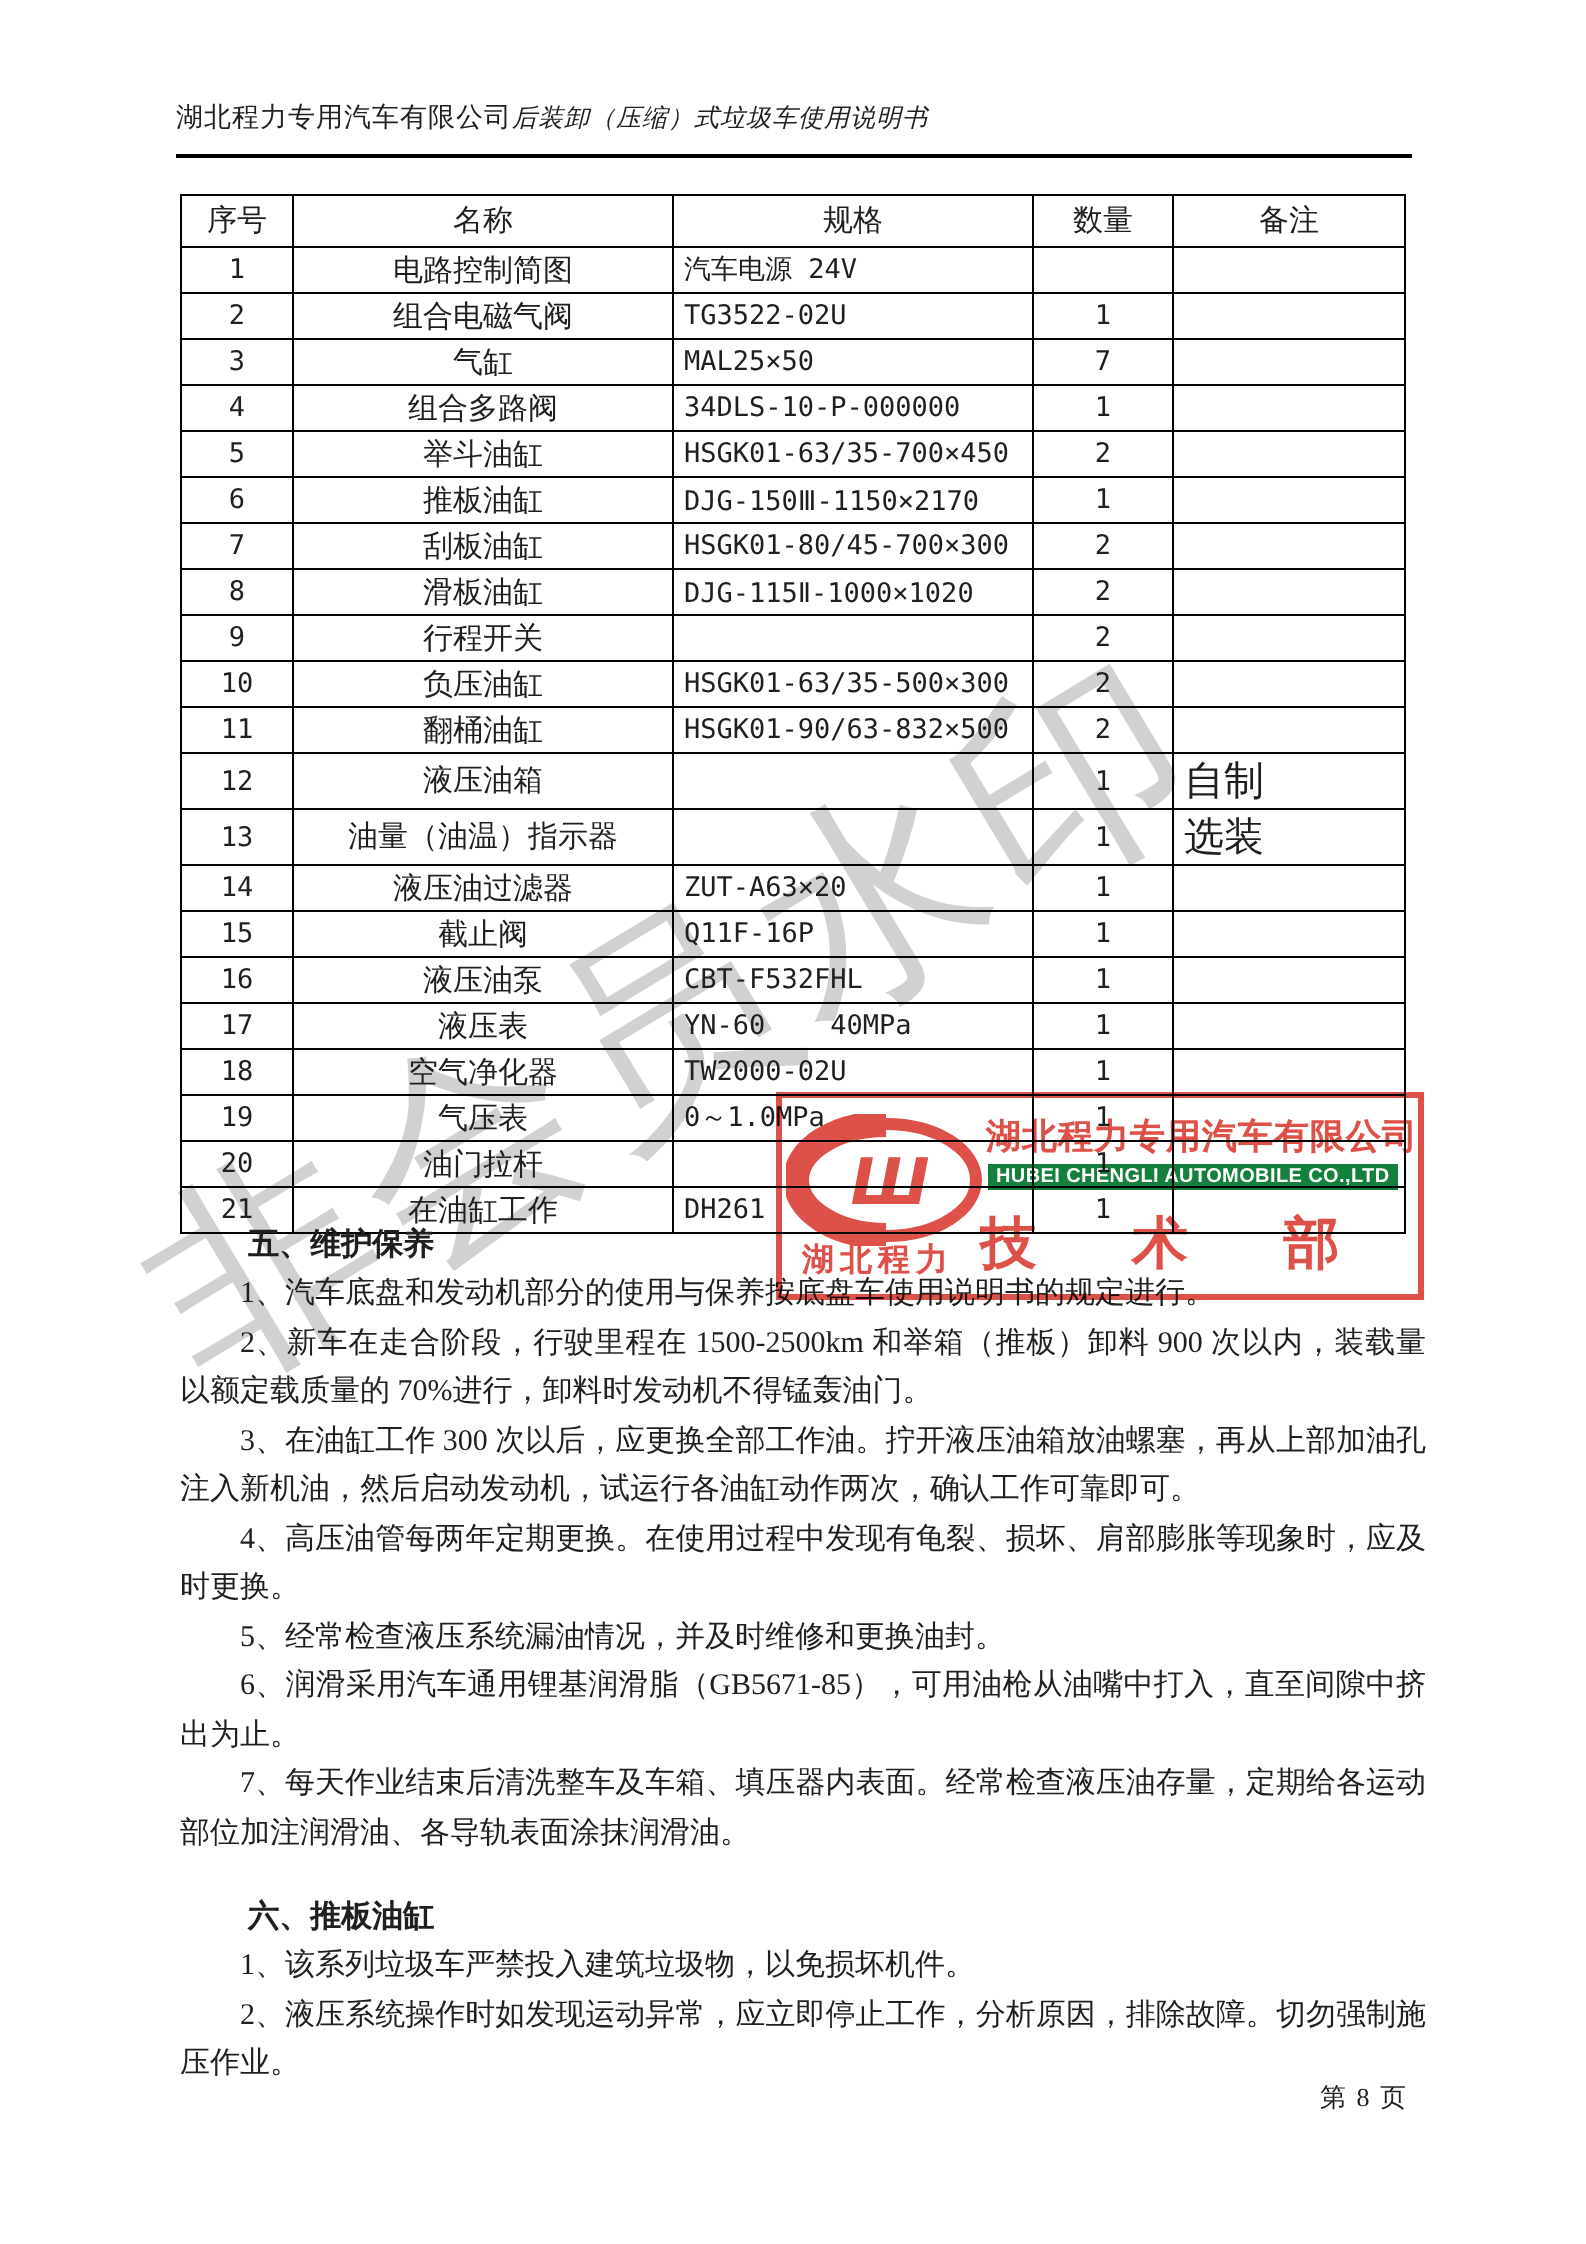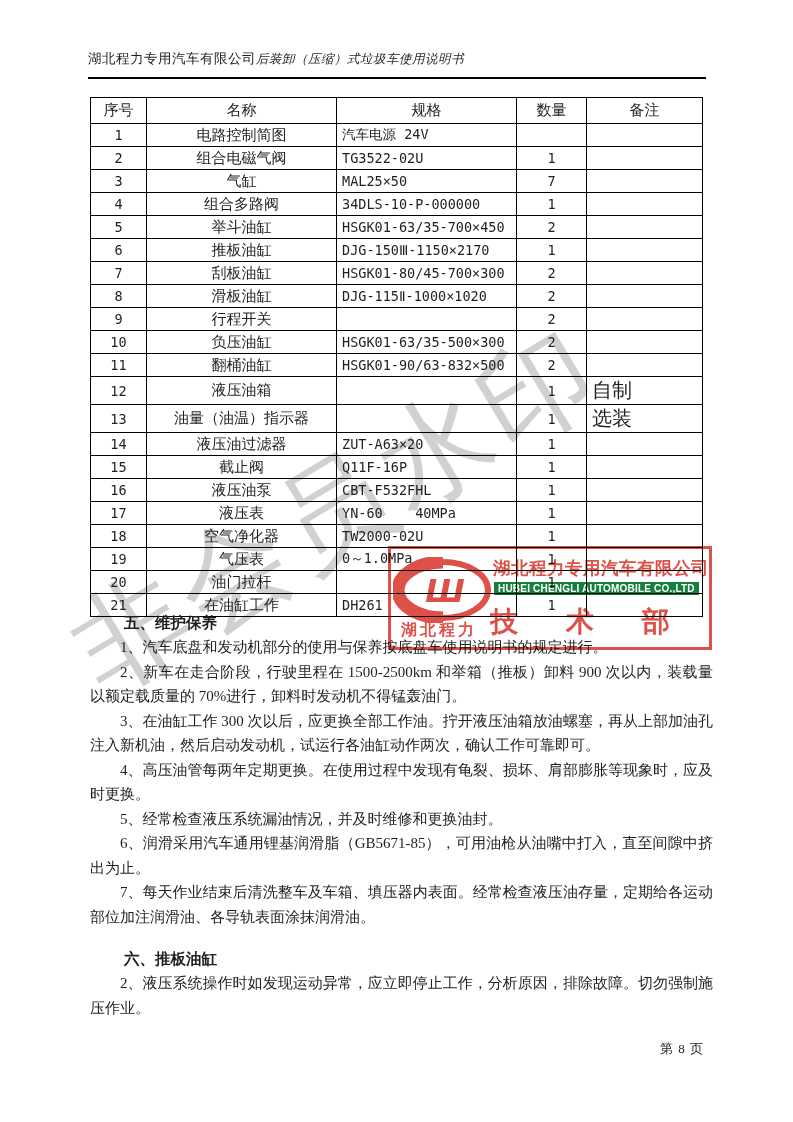--- a/index.html
+++ b/index.html
@@ -285,20 +285,21 @@
         <p>1、汽车底盘和发动机部分的使用与保养按底盘车使用说明书的规定进行。</p>
         <p>2、新车在走合阶段，行驶里程在 1500-2500km 和举箱（推板）卸料 900 次以内，装载量以额定载质量的 70%进行，卸料时发动机不得锰轰油门。</p>
         <p>3、在油缸工作 300 次以后，应更换全部工作油。拧开液压油箱放油螺塞，再从上部加油孔注入新机油，然后启动发动机，试运行各油缸动作两次，确认工作可靠即可。</p>
         <p>4、高压油管每两年定期更换。在使用过程中发现有龟裂、损坏、肩部膨胀等现象时，应及时更换。</p>
         <p>5、经常检查液压系统漏油情况，并及时维修和更换油封。</p>
         <p>6、润滑采用汽车通用锂基润滑脂（GB5671-85），可用油枪从油嘴中打入，直至间隙中挤出为止。</p>
         <p>7、每天作业结束后清洗整车及车箱、填压器内表面。经常检查液压油存量，定期给各运动部位加注润滑油、各导轨表面涂抹润滑油。</p>
       </div>
       <div class="sec">
         <div class="sec-heading">六、推板油缸</div>
+        <p>1、该系列垃圾车严禁投入建筑垃圾物，以免损坏机件。</p>
         <p>2、液压系统操作时如发现运动异常，应立即停止工作，分析原因，排除故障。切勿强制施压作业。</p>
       </div>
     </div>
 
   <div class="doc-footer">第 8 页</div>
 
 </div>
 
 <div class="stamp">
   <svg class="stamp-logo" viewBox="0 0 100 66">

